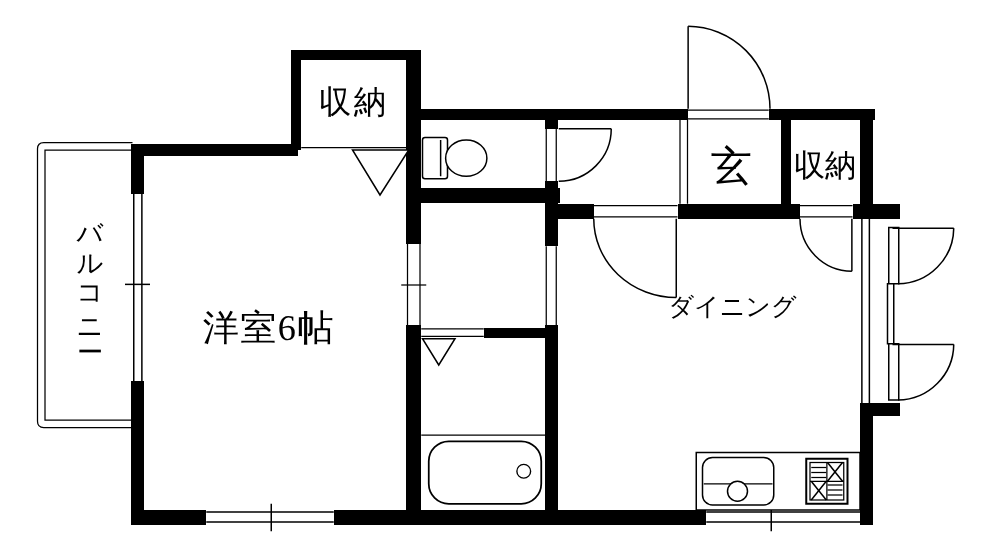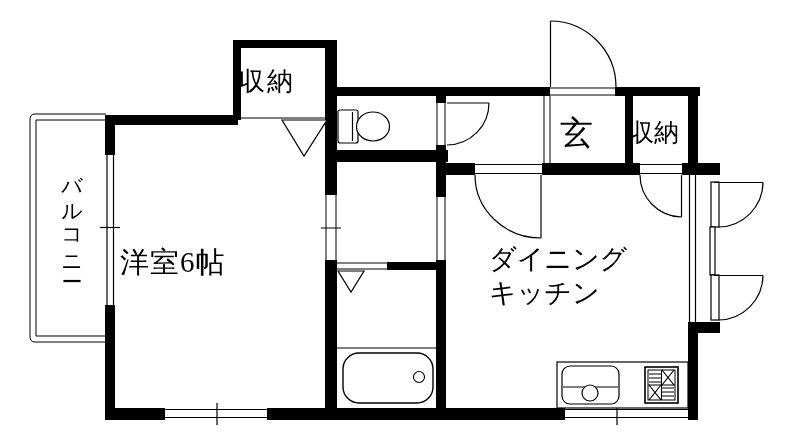--- a/index.html
+++ b/index.html
@@ -1,23 +1,23 @@
 <!DOCTYPE html>
 <html><head>
 <meta charset="utf-8">
 <style>
   html,body{margin:0;padding:0;background:#ffffff;}
   #stage{position:relative;width:800px;height:441px;background:#ffffff;overflow:hidden;
          font-family:"Liberation Serif","DejaVu Serif",serif;color:#000;}
   #plan-svg{position:absolute;left:0;top:0;}
   .walls rect{shape-rendering:crispEdges;}
   .lbl{position:absolute;color:#000;white-space:nowrap;}
-  .lbl-center{text-align:left;}
+  .lbl-center{text-align:center;}
   #lbl-western{left:120px;top:243px;width:190px;font-size:29px;letter-spacing:1px;}
-  #lbl-dk{left:489px;top:242px;width:194px;font-size:27px;line-height:34px;}
+  #lbl-dk{left:489px;top:229px;width:194px;font-size:20px;line-height:34px;}
   #lbl-genkan{left:560px;top:111px;width:50px;font-size:33px;}
   #lbl-storage-top{left:239px;top:64px;width:88px;font-size:26px;letter-spacing:2px;}
   #lbl-storage-entry{left:629px;top:116px;width:62px;font-size:25px;}
   #lbl-balcony{left:58px;top:162px;font-size:21px;letter-spacing:3px;
                writing-mode:vertical-rl;text-orientation:upright;height:190px;}
 </style>
 </head>
 <body>
 
 <div id="stage">
@@ -162,19 +162,18 @@
     <line x1="674" y1="370" x2="662" y2="385" stroke-width="1.2"></line>
     <line x1="649" y1="385" x2="661" y2="400" stroke-width="1.2"></line>
     <line x1="661" y1="385" x2="649" y2="400" stroke-width="1.2"></line>
   </g>
 </svg>
 
 <div class="lbl" id="lbl-balcony">バルコニー</div>
 <div class="lbl lbl-center" id="lbl-western">洋室6帖</div>
 <div class="lbl lbl-center" id="lbl-dk">
   <div>ダイニング</div>
-  <div>キッチン</div>
 </div>
 <div class="lbl lbl-center" id="lbl-genkan">玄</div>
 <div class="lbl lbl-center" id="lbl-storage-top">収納</div>
 <div class="lbl lbl-center" id="lbl-storage-entry">収納</div>
 
 </div>
 
 </body></html>

